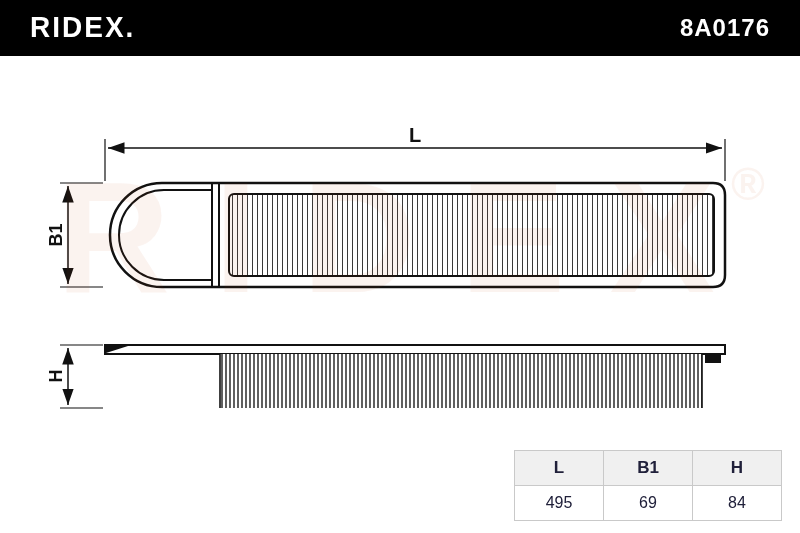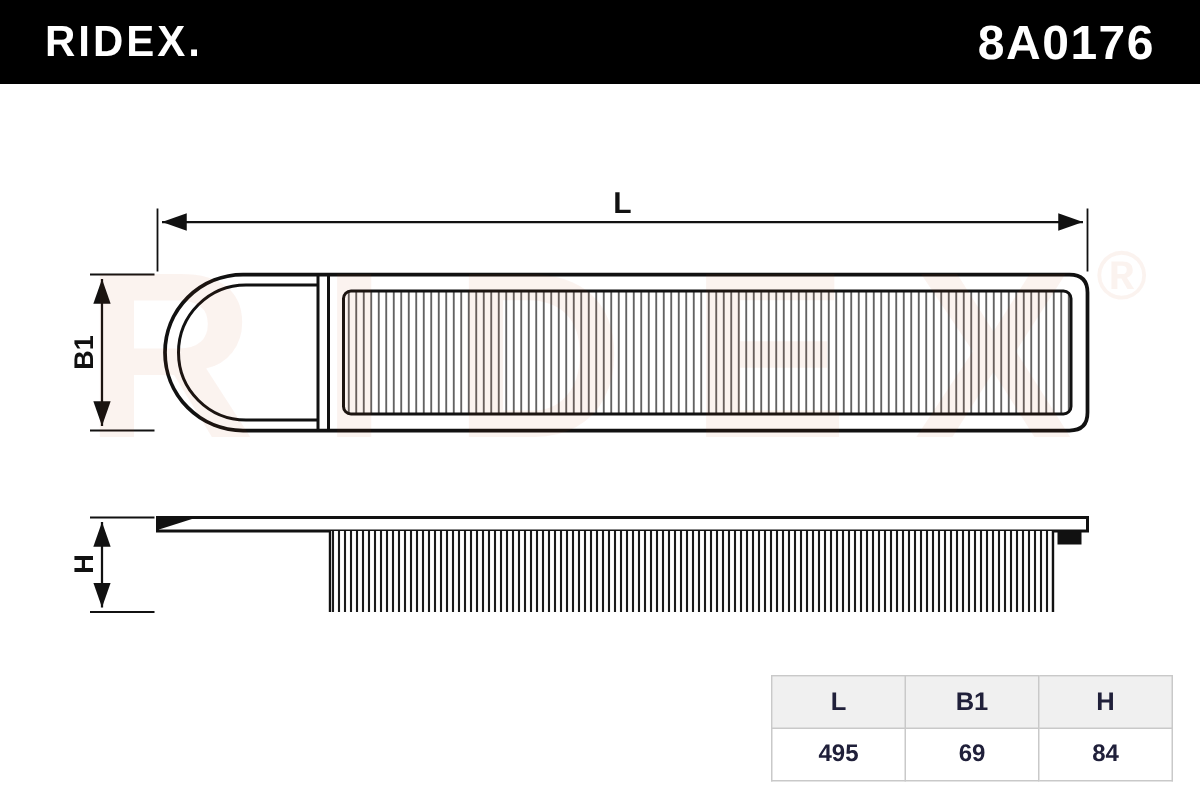--- a/index.html
+++ b/index.html
@@ -26,21 +26,21 @@
   }
   .brand {
     color: #ffffff;
     font-size: 28px;
     font-weight: 800;
     letter-spacing: 2px;
     transform: scaleY(1.04);
   }
   .part-number {
     color: #ffffff;
-    font-size: 32px;
+    font-size: 24px;
     font-weight: 700;
     letter-spacing: 1px;
   }
   
   .watermark {
     position: absolute;
     left: 36px; top: 158px;
     font-size: 158px;
     font-weight: 700;
     letter-spacing: 44px;
@@ -83,21 +83,21 @@
     color: #20203a;
   }
   .spec-table th {
     background: #f0f0f0;
     font-size: 17px;
     font-weight: 700;
   }
   .spec-table td {
     background: #ffffff;
     font-size: 16px;
-    font-weight: 700;
+    font-weight: 400;
   }
 </style>
 </head>
 <body>
 
 <div class="page">
 
   <div class="header">
     <div class="brand">RIDEX.</div>
     <div class="part-number">8A0176</div>

